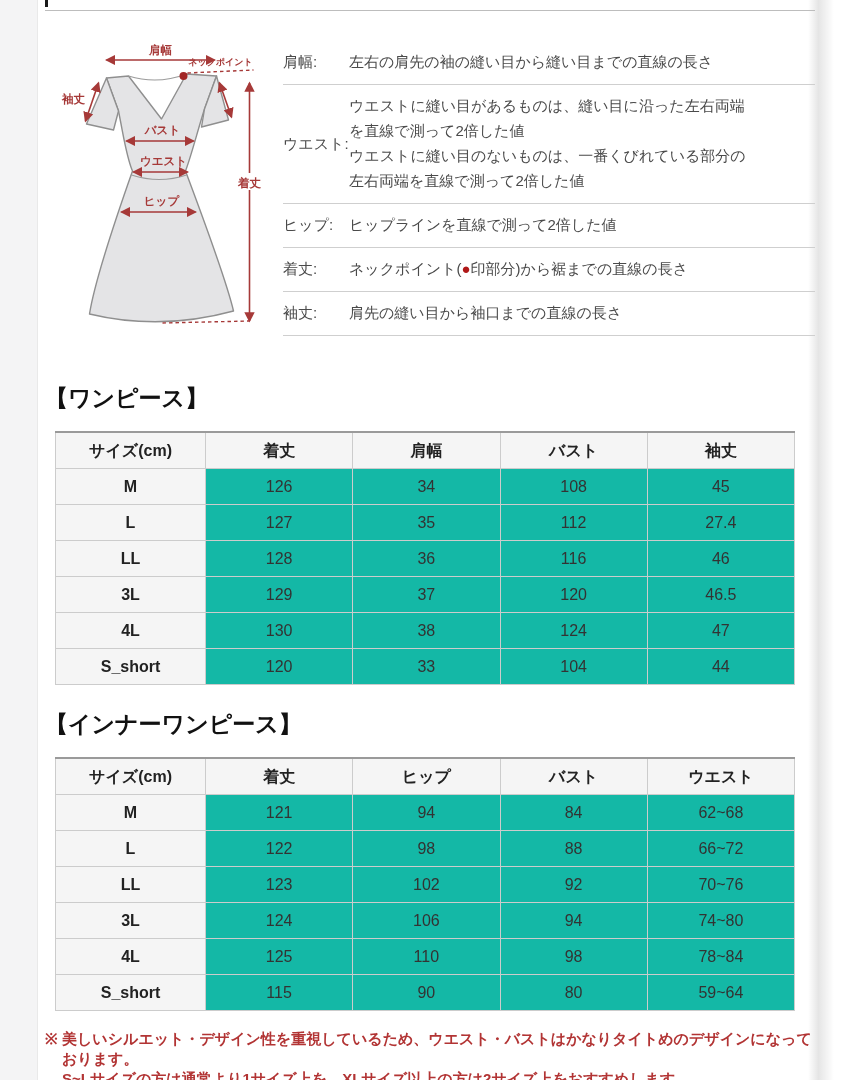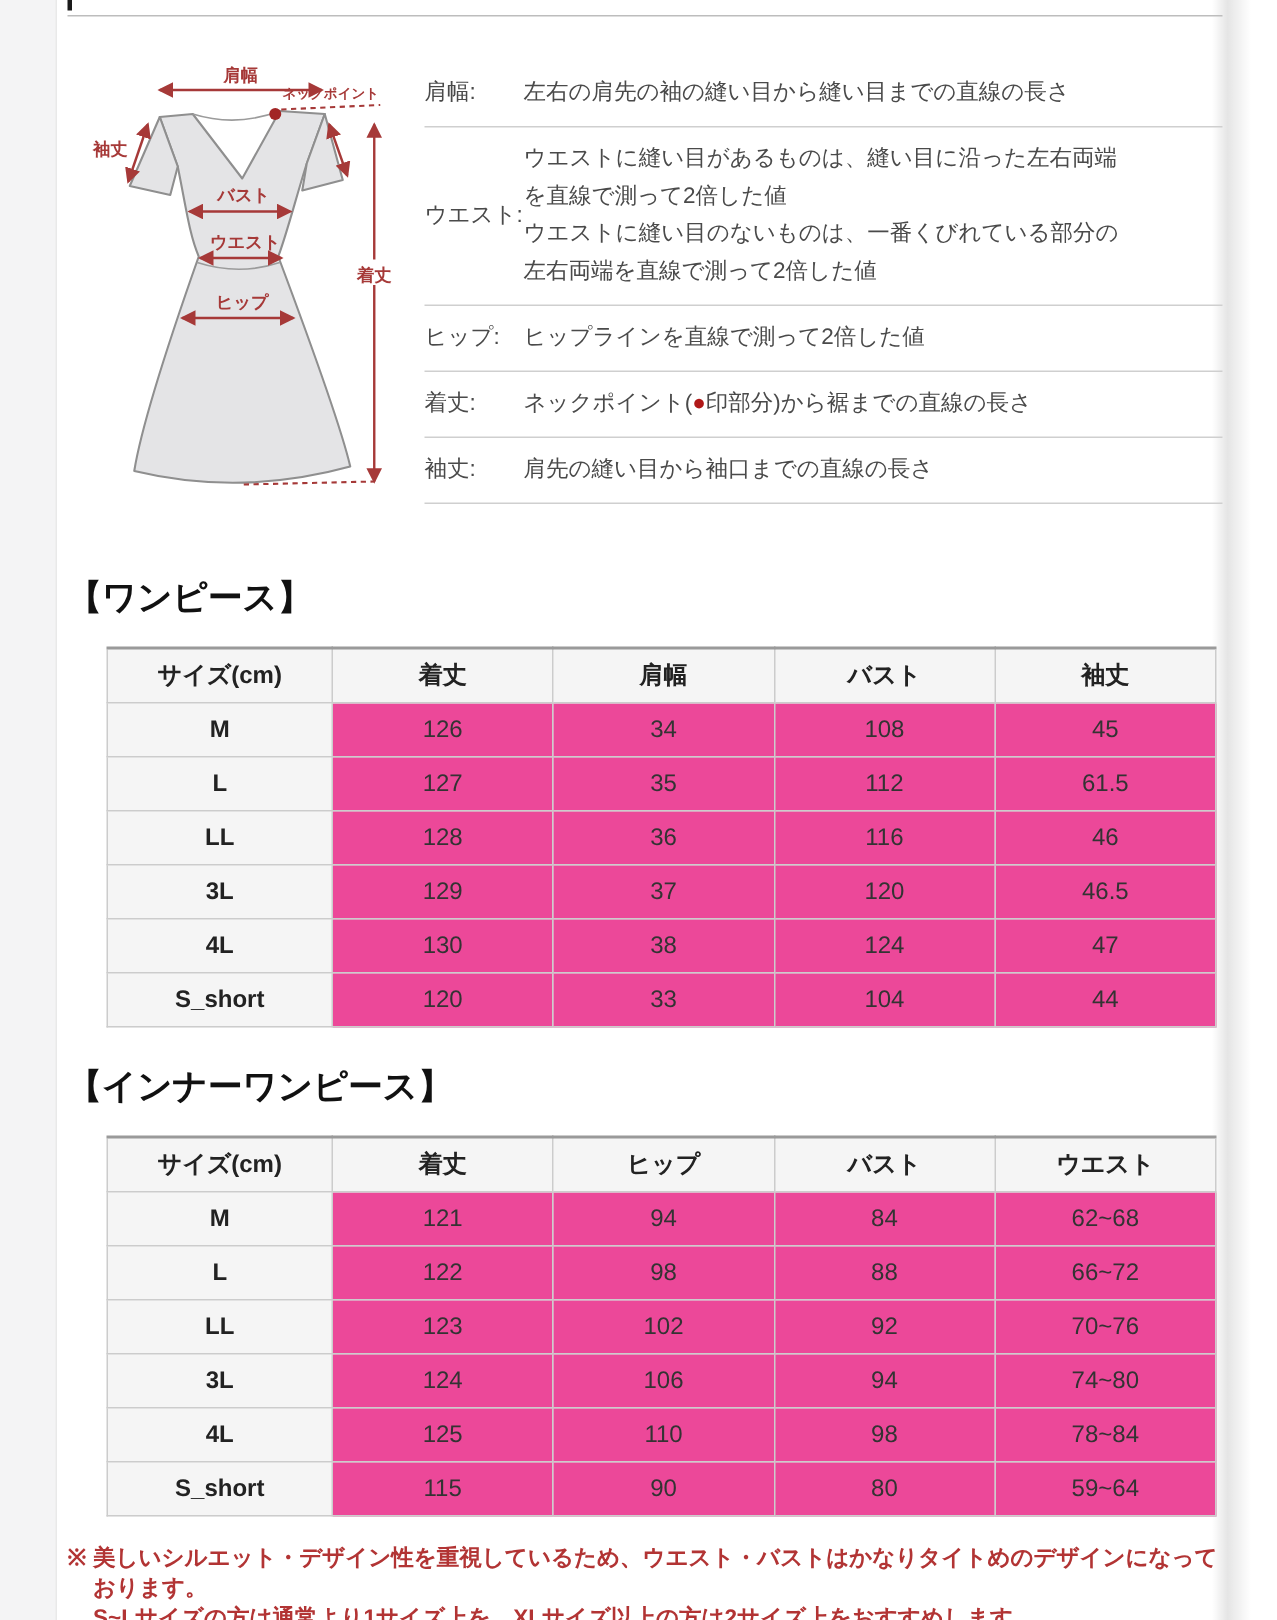--- a/index.html
+++ b/index.html
@@ -35,30 +35,30 @@
     font-size: 15px; line-height: 25px; color: #4a4a4a;
   }
   .def-term { width: 66px; flex: none; }
   .def-desc { flex: 1; white-space: pre-line; }
   .red-dot { color: #b01818; }
 
   
   .section-title { font-size: 23px; font-weight: bold; color: #111; margin: 24px 0 17px 0; }
   .size-table {
     border-collapse: collapse; table-layout: fixed;
-    width: 740px; margin-left: 26px;
+    width: 740px; margin-left: 10px;
     font-size: 16px;
     border: 1px solid #cccccc; border-top: 2px solid #9a9a9a; padding-left: 28px;
   }
   .size-table th, .size-table td {
     border: 1px solid #cccccc;
     text-align: center; padding: 7px 4px; line-height: 21px;
   }
   .size-table th { background: #f5f5f5; font-weight: bold; color: #222; }
-  .size-table td { color: #333; background: #ec4899; }
+  .size-table td { color: #333; background: #14b8a6; }
   .size-table td.row-label { background: #f5f5f5; font-weight: bold; color: #222; }
   .size-table col.c0 { width: 150px; }
 
   
   .note {
     margin-top: 18px; position: relative; padding-left: 17px;
     color: #b23434; font-weight: bold; font-size: 15px; line-height: 20px;
   }
   .note-marker { position: absolute; left: 0; top: 0; }
   .note-line { margin: 0; }
@@ -183,21 +183,21 @@
             <td>126</td>
             <td>34</td>
             <td>108</td>
             <td>45</td>
           </tr>
           <tr>
             <td class="row-label">L</td>
             <td>127</td>
             <td>35</td>
             <td>112</td>
-            <td>61.5</td>
+            <td>27.4</td>
           </tr>
           <tr>
             <td class="row-label">LL</td>
             <td>128</td>
             <td>36</td>
             <td>116</td>
             <td>46</td>
           </tr>
           <tr>
             <td class="row-label">3L</td>

